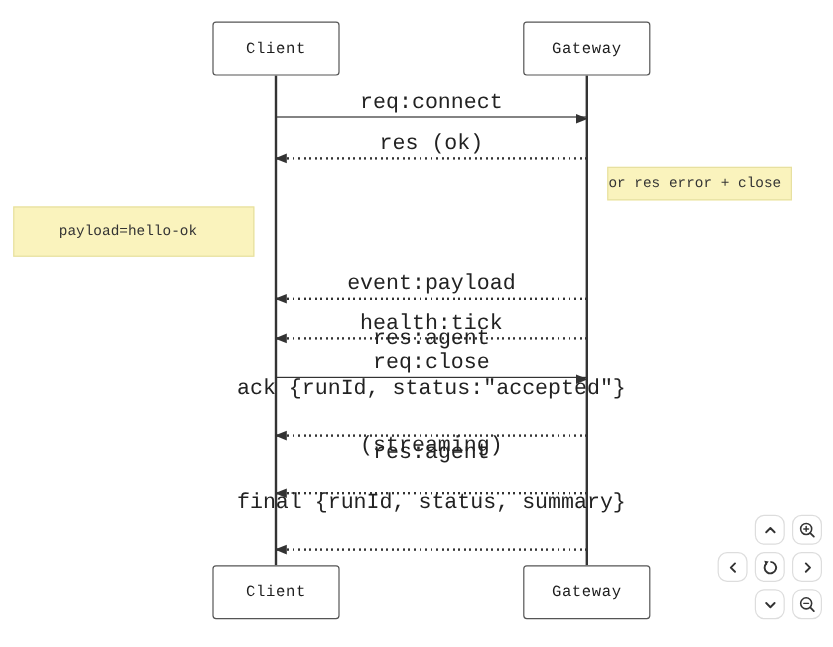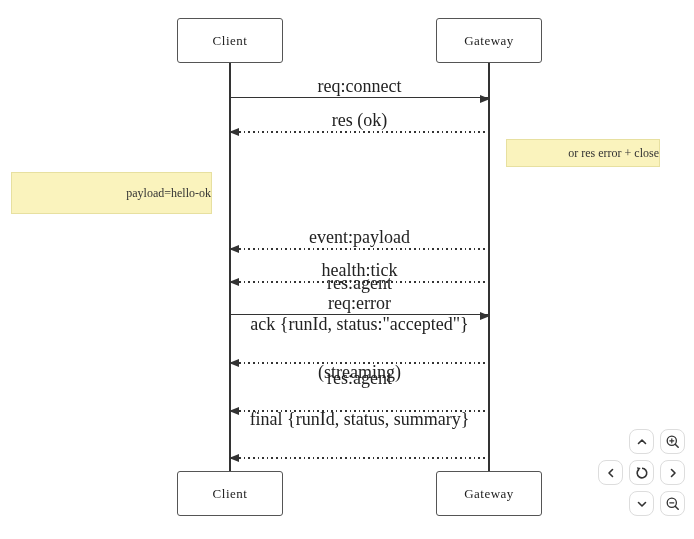--- a/index.html
+++ b/index.html
@@ -1,18 +1,18 @@
 <!DOCTYPE html>
 <html><head>
 <meta charset="utf-8">
 <style>
   html,body{margin:0;padding:0;background:#ffffff;}
   #canvas{
     position:relative;width:694px;height:539px;background:#ffffff;overflow:hidden;
-    font-family:Liberation Serif, serif;
+    font-family:Liberation Mono, monospace;
   }
   
   .actor{
     position:absolute;width:106px;height:45px;box-sizing:border-box;
     background:#ffffff;border:1.4px solid #555555;border-radius:3px;
     display:flex;align-items:center;justify-content:center;
     font-size:13px;color:#1d1d1d;letter-spacing:0.5px;
   }
   #actor-client-top{left:177px;top:18px;}
   #actor-gateway-top{left:436px;top:18px;}
@@ -34,21 +34,21 @@
   .ln{position:absolute;left:0;right:0;top:0;}
   .ln.solid{height:0;border-top:1.7px solid #333333;}
   .ln.dotted{height:1.7px;background:repeating-linear-gradient(90deg,#333333 0 1.6px,transparent 1.6px 4.6px);}
   .head{position:absolute;width:0;height:0;top:-3.5px;
     border-top:4.5px solid transparent;border-bottom:4.5px solid transparent;}
   .head.r{right:-1px;border-left:10px solid #333333;}
   .head.l{left:-1px;border-right:10px solid #333333;}
   
   .note{
     position:absolute;box-sizing:border-box;background:#faf3bd;border:1px solid #e7e0a0;
-    color:#333333;font-size:12px;line-height:15px;text-align:right;
+    color:#333333;font-size:12px;line-height:15px;text-align:left;
     display:flex;flex-direction:column;justify-content:center;white-space:pre;
   }
   .note span{display:block;}
   #note-payload{left:11px;top:172px;width:201px;height:42px;padding-left:37px;}
   #note-error{left:506px;top:139px;width:154px;height:28px;}
   
   .ctl{
     position:absolute;width:25px;height:25px;box-sizing:border-box;
     background:#ffffff;border:1px solid #dddddd;border-radius:8px;
     display:flex;align-items:center;justify-content:center;cursor:pointer;padding:0;
@@ -101,21 +101,21 @@
         <i class="head l"></i>
       </div>
   </div>
   <div class="msg m3">
     <div class="lbl"><span>health:tick</span></div>
     <div class="ln dotted">
         <i class="head l"></i>
       </div>
   </div>
   <div class="msg m4">
-    <div class="lbl"><span>req:error</span></div>
+    <div class="lbl"><span>req:close</span></div>
     <div class="ln solid">
         <i class="head r"></i>
       </div>
   </div>
   <div class="msg m5">
     <div class="lbl">
       <span>res:agent</span>
       <span>ack {runId, status:"accepted"}</span>
     </div>
     <div class="ln dotted">

